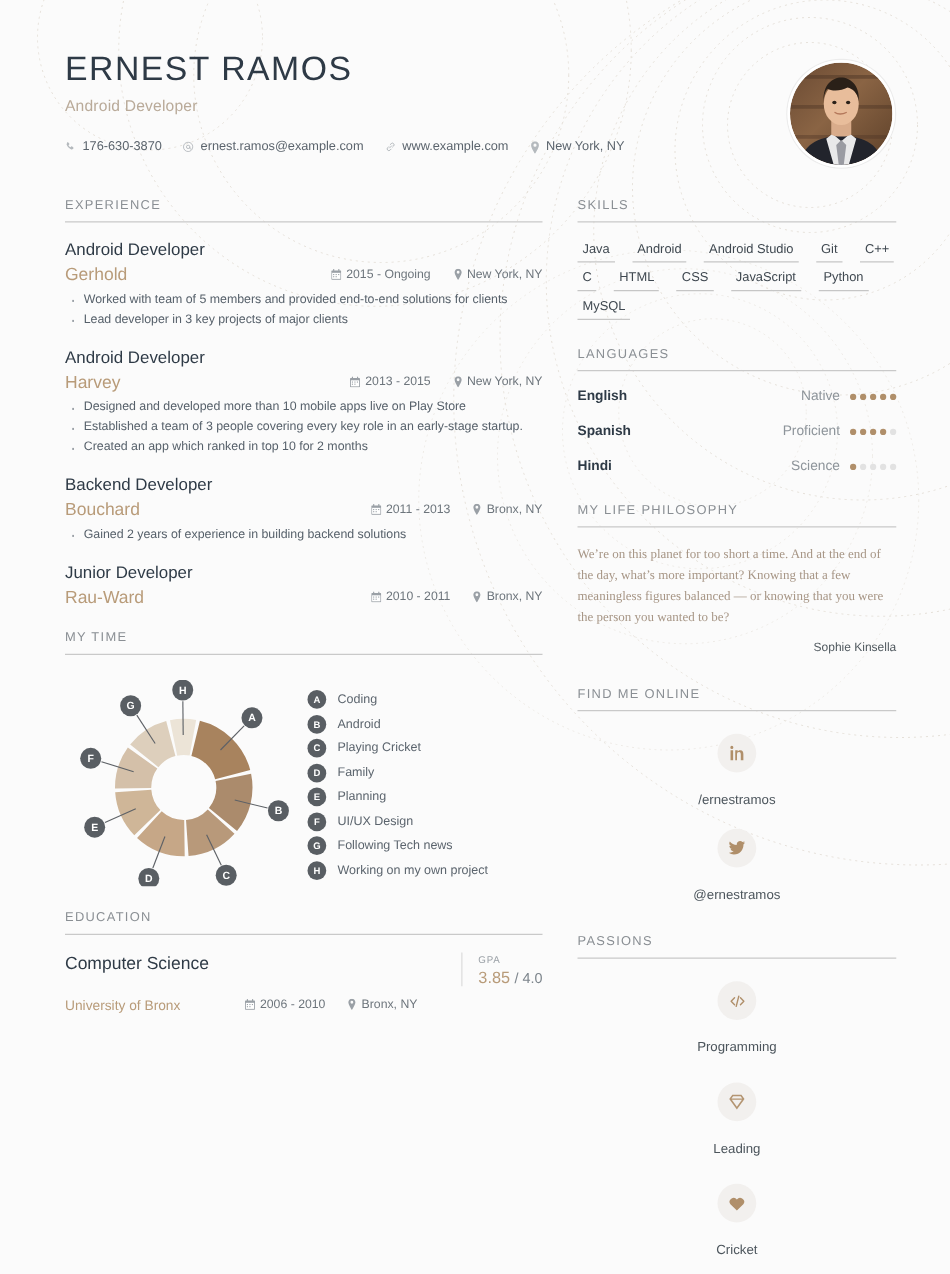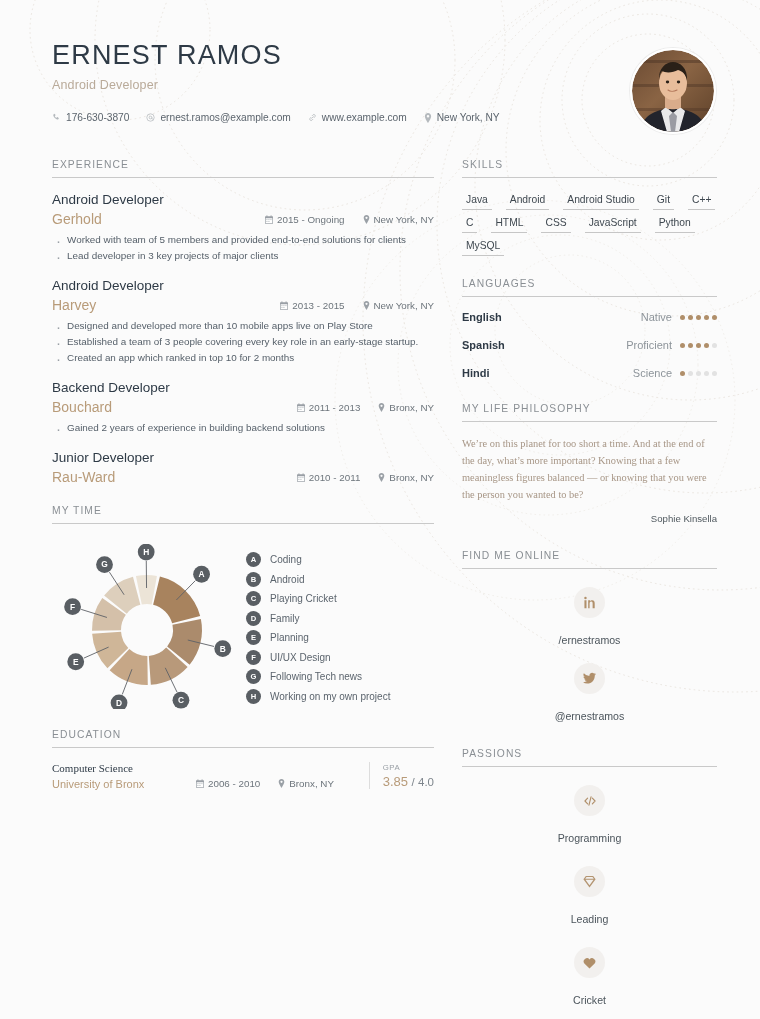--- a/index.html
+++ b/index.html
@@ -179,21 +179,21 @@
     align-items: center;
     justify-content: center;
     flex: none;
     font-weight: 600;
   }
   .legend-label { font-size: 10px; color: #5b646d; text-align: center; }
 
   
   .edu-row { display: flex; align-items: flex-start; }
   .edu-main { flex: 1; }
-  .edu-degree { font-size: 11px; color: #2e3a46; margin-bottom: 4px; font-family: Liberation Serif, serif; }
+  .edu-degree { font-size: 14px; color: #2e3a46; margin-bottom: 20px; }
   .edu-meta { display: flex; align-items: baseline; font-size: 9.8px; color: #6d757c; }
   .edu-school { color: #b89b79; font-size: 11px; width: 128px; }
   .gpa-box {
     border-left: 1px solid #ddd;
     padding-left: 13px;
     margin-left: 6px;
     padding-top: 1px;
   }
   .gpa-label { font-size: 7.8px; letter-spacing: 0.6px; color: #9aa0a6; text-transform: uppercase; }
   .gpa-value { font-size: 13px; color: #b89b79; margin-top: 2px; }

